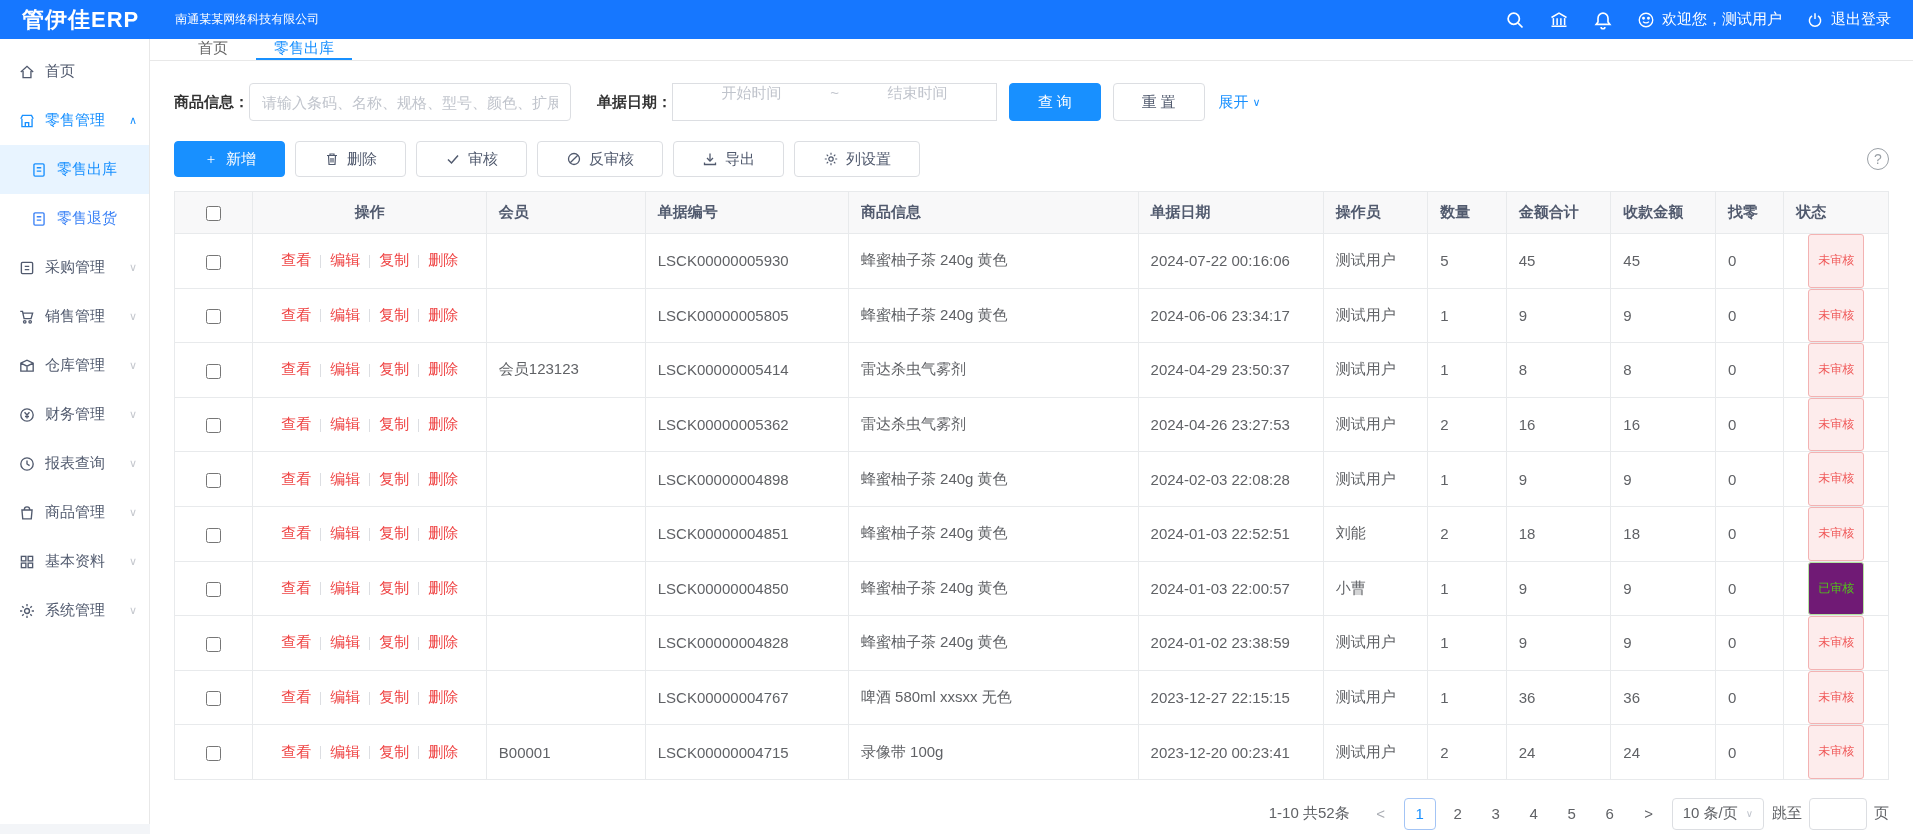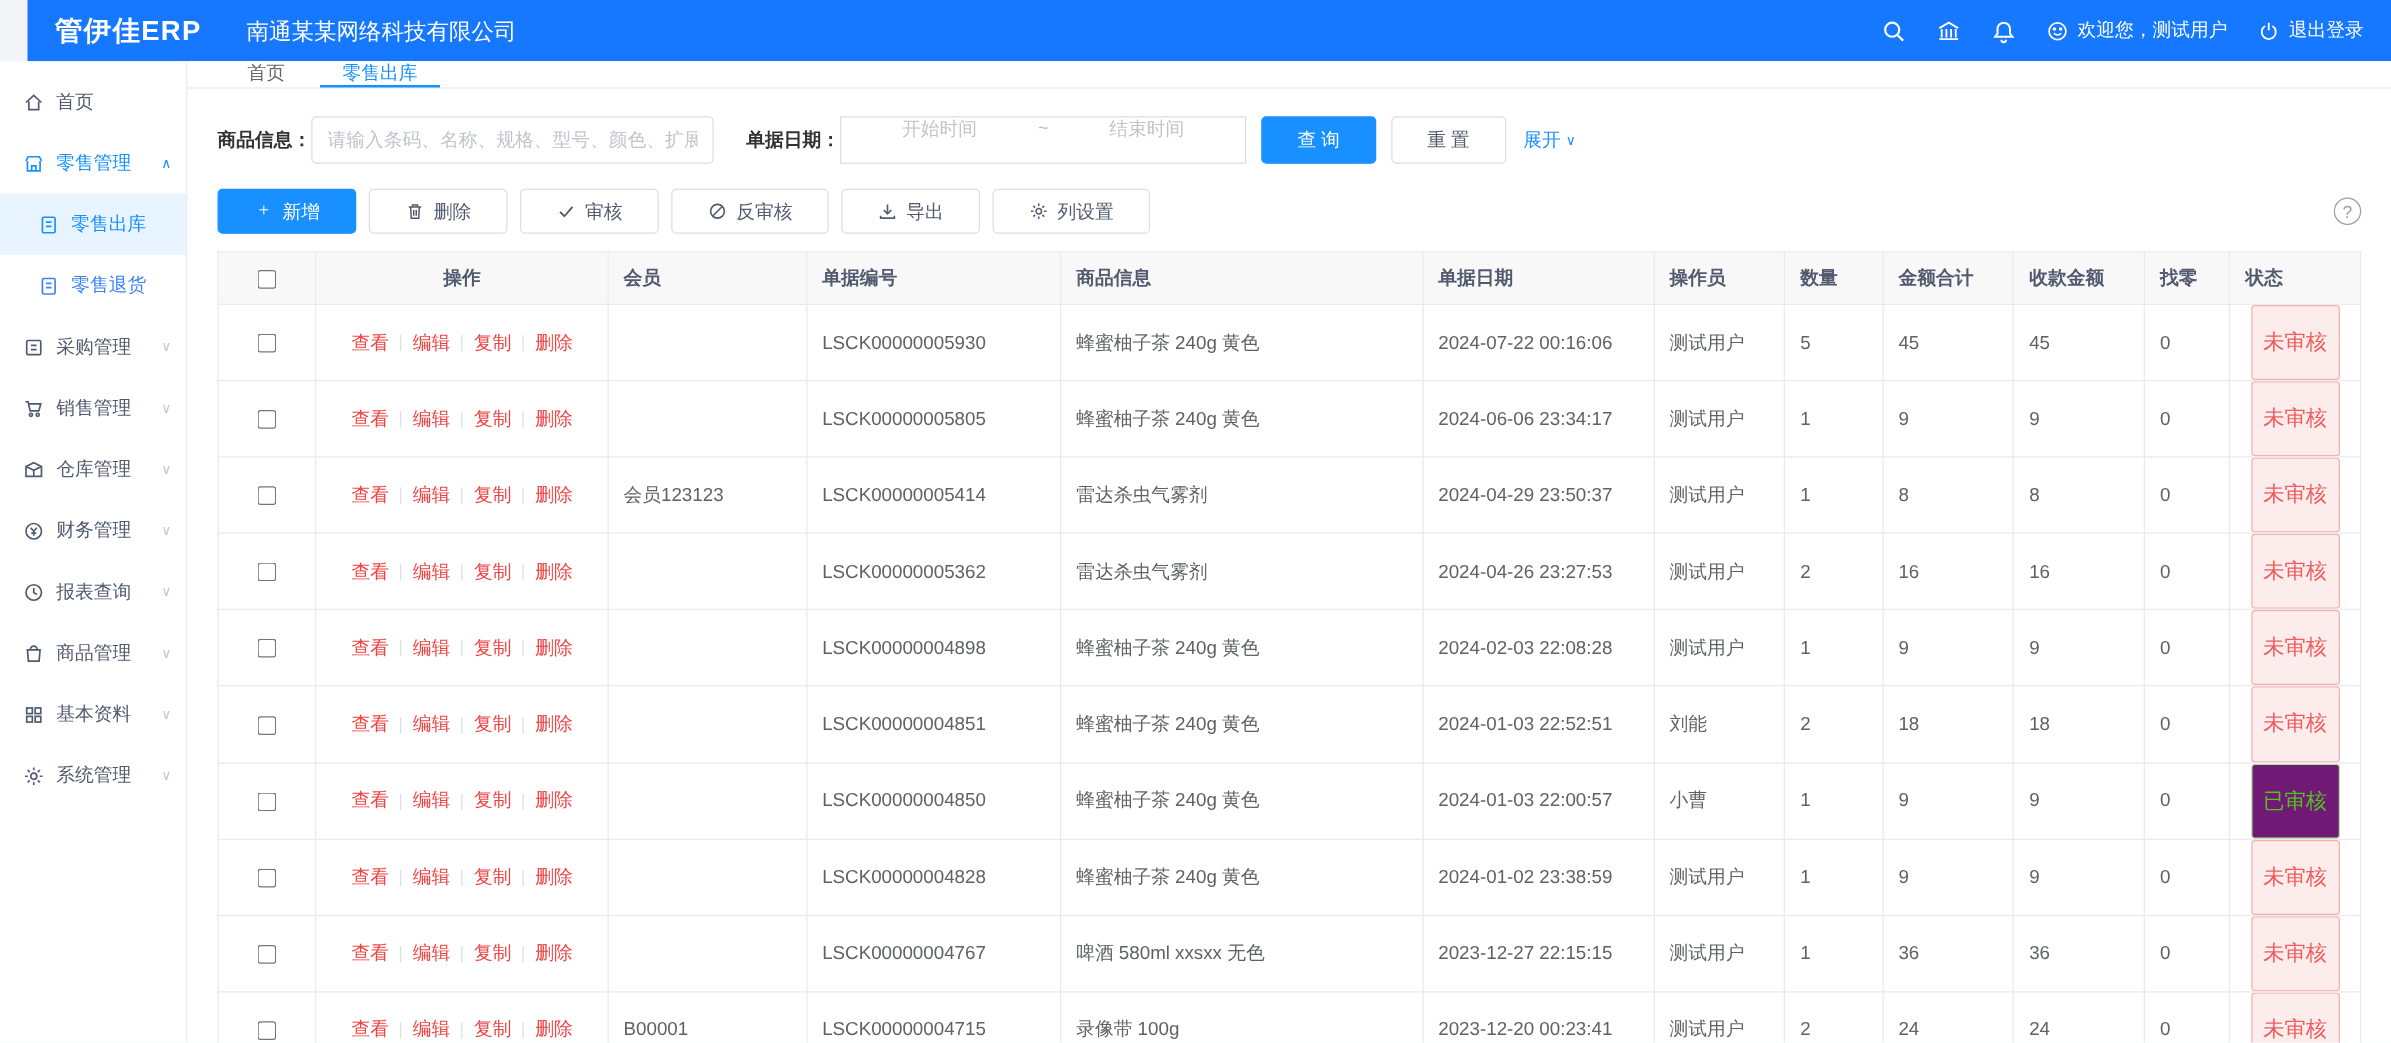--- a/index.html
+++ b/index.html
@@ -2,23 +2,23 @@
 <html><head>
 <meta charset="utf-8">
 <style>
   * { margin:0; padding:0; box-sizing:border-box; }
   html,body { width:1913px; height:834px; overflow:hidden; }
   body {
     font-family:"Liberation Sans","DejaVu Sans",sans-serif;
     background:#f3f5f8; color:#606266; font-size:15px;
   }
   
-  .topbar { height:49px; background:#1677ff; display:flex; align-items:center; padding:0 22px; color:#fff;margin-left:22px; }
+  .topbar { height:39px; background:#1677ff; display:flex; align-items:center; padding:0 22px; color:#fff; }
   .logo { font-size:22px; font-weight:bold; letter-spacing:1px; white-space:nowrap; }
-  .company { font-size:18px; margin-left:36px; white-space:nowrap; }
+  .company { font-size:12px; margin-left:36px; white-space:nowrap; }
   .topbar-right { margin-left:auto; display:flex; align-items:center; gap:24px; }
   .tb-icon { width:20px; height:20px; display:inline-flex; cursor:pointer; color:#fff; }
   .tb-icon svg { width:100%; height:100%; }
   .tb-user { display:flex; align-items:center; gap:7px; font-size:15px; cursor:pointer; white-space:nowrap; }
   .tb-user .tb-icon { width:18px; height:18px; }
   
   .body-row { display:flex; height:785px; }
   .sidebar { width:150px; background:#fff; border-right:1px solid #e8e8e8; padding-top:8px; flex:none; }
   .sb-item { height:49px; display:flex; align-items:center; padding:0 12px 0 18px; font-size:15px; color:#515a6e; cursor:pointer; }
   .sb-item.active-parent { color:#1890ff; }
@@ -58,21 +58,21 @@
   
   .table-wrap { padding:0 24px; }
   table { width:100%; border-collapse:collapse; table-layout:fixed; font-size:15px; }
   th, td { border:1px solid #e8eaec; padding:0 12px; overflow:hidden; white-space:nowrap; text-overflow:ellipsis; }
   thead th { background:#f8f8f9; height:42px; color:#515a6e; font-weight:bold; text-align:left; }
   tbody td { height:48px; color:#606266; background:#fff; }
   .col-center { text-align:center; }
   input[type="checkbox"] { width:15px; height:15px; accent-color:#1890ff; cursor:pointer; vertical-align:middle; }
   .act-link { color:#ef4444; cursor:pointer; text-decoration:none; }
   .act-sep { display:inline-block; width:1px; height:13px; background:#dcdee2; margin:0 9px; vertical-align:middle; }
-  .badge { display:inline-block; padding:18px 9px; font-size:17px; border-radius:3px; border:1px solid; line-height:1.3; }
+  .badge { display:inline-block; padding:18px 9px; font-size:12px; border-radius:3px; border:1px solid; line-height:1.3; }
   .badge-red { color:#f05b5b; background:#fdecec; border-color:#f3b2b2; }
   .badge-green { color:#52c41a; background:#701a75; border-color:#b5e2a0; }
   
   .pagination { display:flex; align-items:center; justify-content:flex-end; gap:8px; padding:18px 24px 14px; font-size:15px; color:#606266; }
   .pg-total { margin-right:8px; color:#606266;margin-left:35px; }
   .pg-arrow { min-width:30px; height:32px; display:inline-flex; align-items:center; justify-content:center; cursor:pointer; color:#a8abb2; }
   .pg-arrow.next { color:#606266; }
   .pg-pages { display:inline-flex; gap:6px; }
   .pg-num { min-width:32px; height:32px; display:inline-flex; align-items:center; justify-content:center; border-radius:4px; cursor:pointer; border:1px solid transparent; }
   .pg-num.active { border-color:#a3c4f5; color:#1890ff; background:#fff; }

